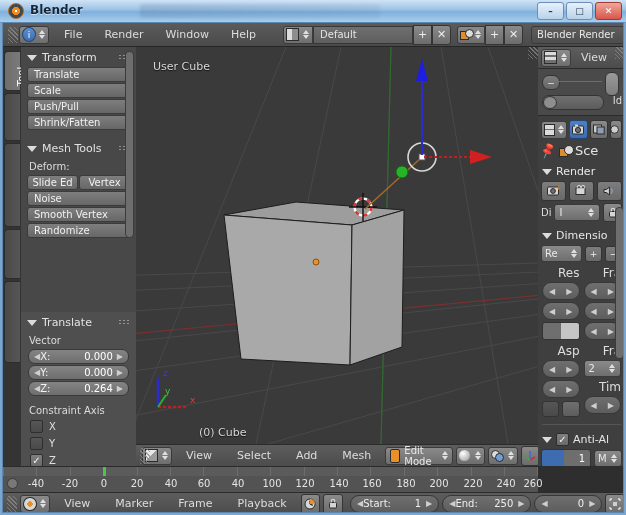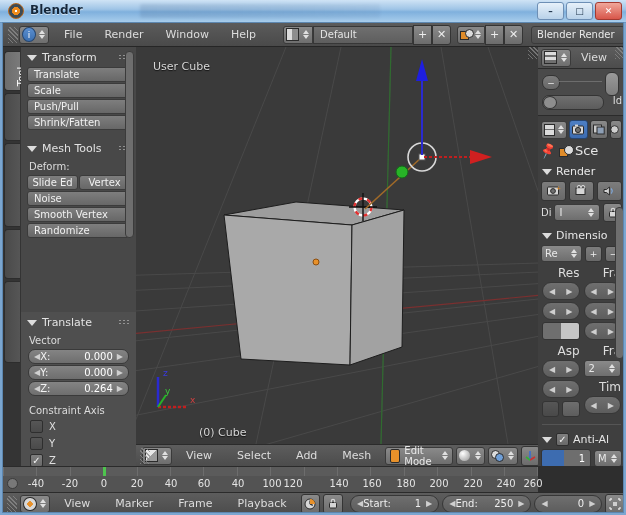--- a/index.html
+++ b/index.html
@@ -677,21 +677,21 @@
         <div style="position:absolute;left:4px;top:11px;width:9px;height:9px;border-radius:50%;background:#787878;border:1px solid #3b3b3b;"></div>
         <div class="tl-nums">
           <span class="tl-num" style="left:33px;">-40</span>
           <span class="tl-num" style="left:67px;text-align:center;">-20</span>
           <span class="tl-num" style="left:101px;">0</span>
           <span class="tl-num" style="left:134px;">20</span>
           <span class="tl-num" style="left:168px;">40</span>
           <span class="tl-num" style="left:201px;">60</span>
           <span class="tl-num" style="left:235px;">40</span>
           <span class="tl-num" style="left:269px;">100</span>
-          <span class="tl-num" style="left:290px;">120</span>
+          <span class="tl-num" style="left:302px;">120</span>
           <span class="tl-num" style="left:336px;">140</span>
           <span class="tl-num" style="left:369px;">160</span>
           <span class="tl-num" style="left:403px;">180</span>
           <span class="tl-num" style="left:436px;">200</span>
           <span class="tl-num" style="left:470px;">220</span>
           <span class="tl-num" style="left:503px;">240</span>
           <span class="tl-num" style="left:530px;">260</span>
         </div>
       </div>
 

